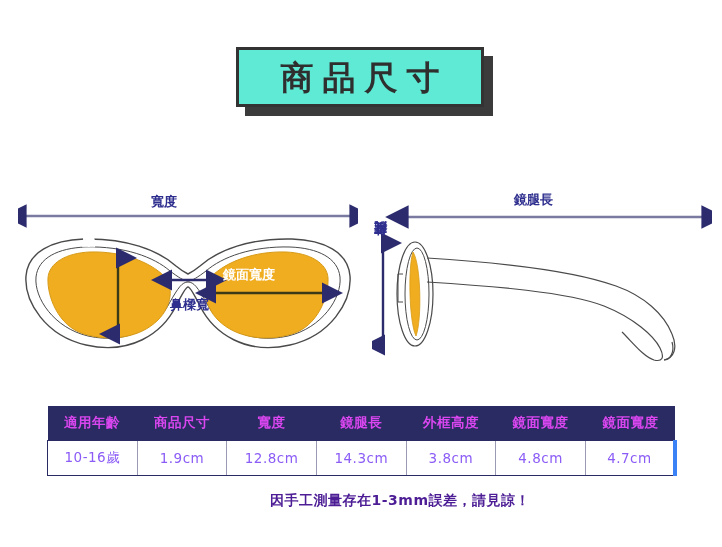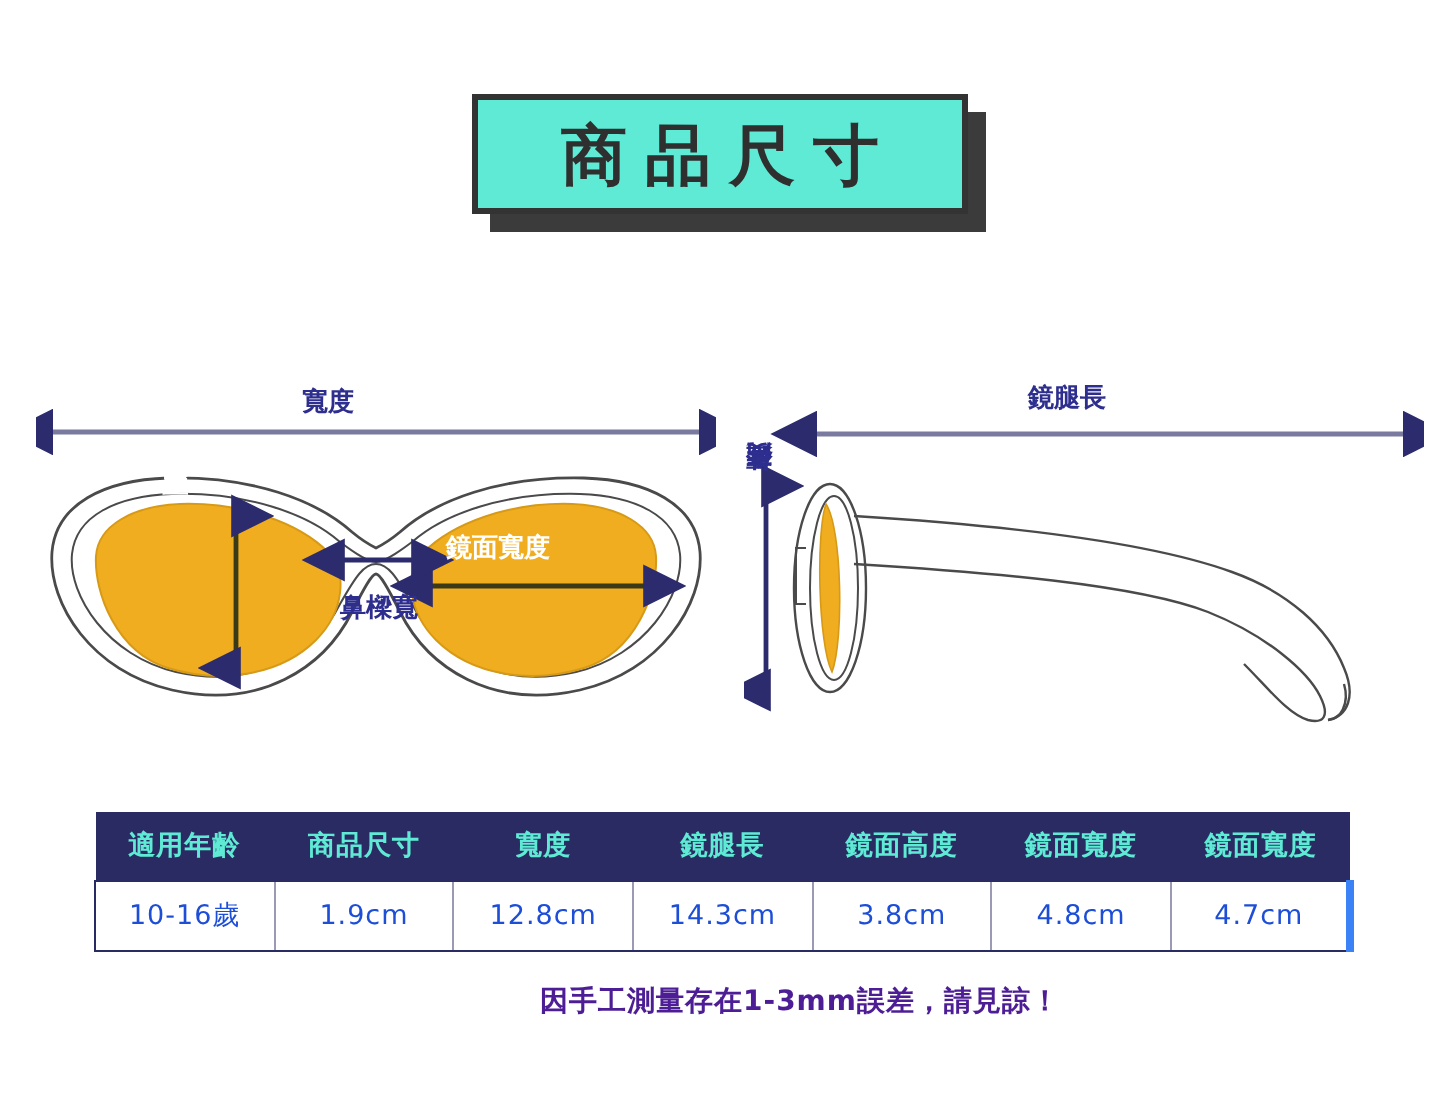--- a/index.html
+++ b/index.html
@@ -119,29 +119,29 @@
   #spec-table th,
   #spec-table td {
     text-align: center;
     font-size: 13.5px;
     padding: 0;
     height: 34px;
     vertical-align: middle;
   }
   #spec-table thead th {
     background: #2b2b63;
-    color: #5eead4;
+    color: #d946ef;
     font-weight: bold;
     letter-spacing: 0.5px;
     border-right: 1px solid #2b2b63;
   }
   #spec-table thead th:last-child { border-right: none; }
   #spec-table tbody td {
     background: #ffffff;
-    color: #1d4ed8;
+    color: #8b5cf6;
     font-weight: normal;
     letter-spacing: 0.5px;
     border-right: 1px solid #9a9ab4;
     border-top: 1px solid #2b2b63;
     border-bottom: 1px solid #2b2b63;
   }
   #spec-table tbody td:first-child { border-left: 1px solid #2b2b63; }
   #spec-table tbody td:last-child  { border-right: 4px solid #3b82f6; }
 
   
@@ -296,21 +296,21 @@
   </div>
 </div>
 
 <table id="spec-table">
   <thead>
     <tr>
       <th>適用年齡</th>
       <th>商品尺寸</th>
       <th>寬度</th>
       <th>鏡腿長</th>
-      <th>鏡面高度</th>
+      <th>外框高度</th>
       <th>鏡面寬度</th>
       <th>鏡面寬度</th>
     </tr>
   </thead>
   <tbody>
     <tr>
       <td>10-16歲</td>
       <td>1.9cm</td>
       <td>12.8cm</td>
       <td>14.3cm</td>

